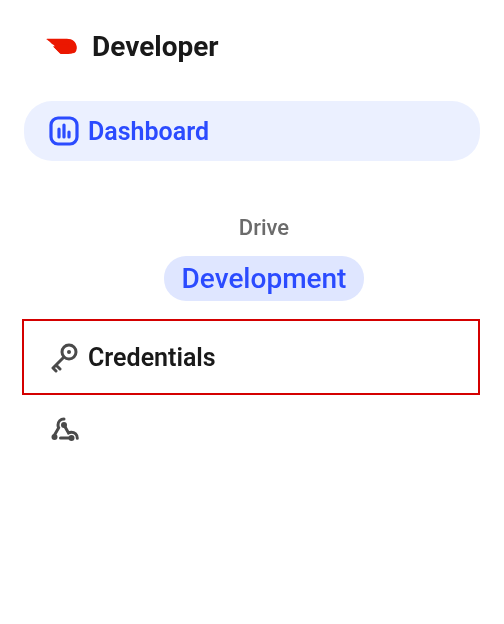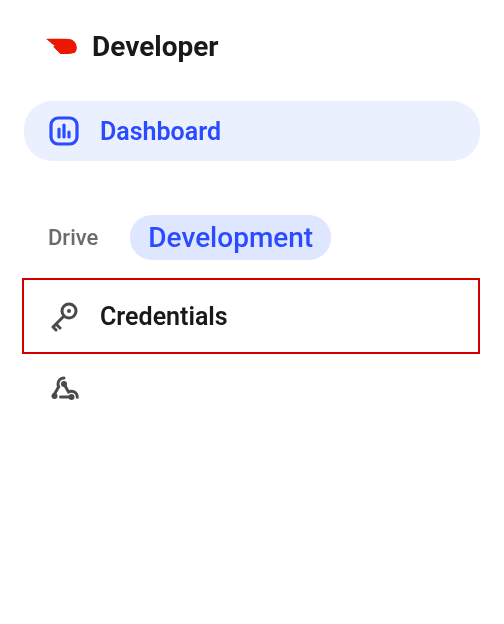--- a/index.html
+++ b/index.html
@@ -26,21 +26,21 @@
     font-weight: 700;
     color: #191919;
   }
   .nav {
     display: flex;
     flex-direction: column;
   }
   .nav-item {
     display: flex;
     align-items: center;
-    gap: 20px;
+    gap: 8px;
     padding: 14px 24px;
     border-radius: 28px;
     cursor: pointer;
     margin-bottom: 6px;
   }
   .nav-item.active {
     background: #EBF0FF;
   }
   .nav-item .label {
     font-size: 25px;
@@ -54,24 +54,25 @@
     width: 32px;
     height: 32px;
     display: flex;
     align-items: center;
     justify-content: center;
     flex-shrink: 0;
   }
   .section-header {
     display: flex;
     align-items: center;
-    gap: 32px;
+    gap: 16px;
     margin-top: 48px;
     margin-bottom: 12px;
     padding-left: 24px;
+    flex-direction: column;
   }
   .section-label {
     font-size: 22px;
     color: #6b6b6b;
     font-weight: 500;
   }
   .env-pill {
     background: #DFE6FF;
     color: #2B4BFF;
     font-size: 28px;

